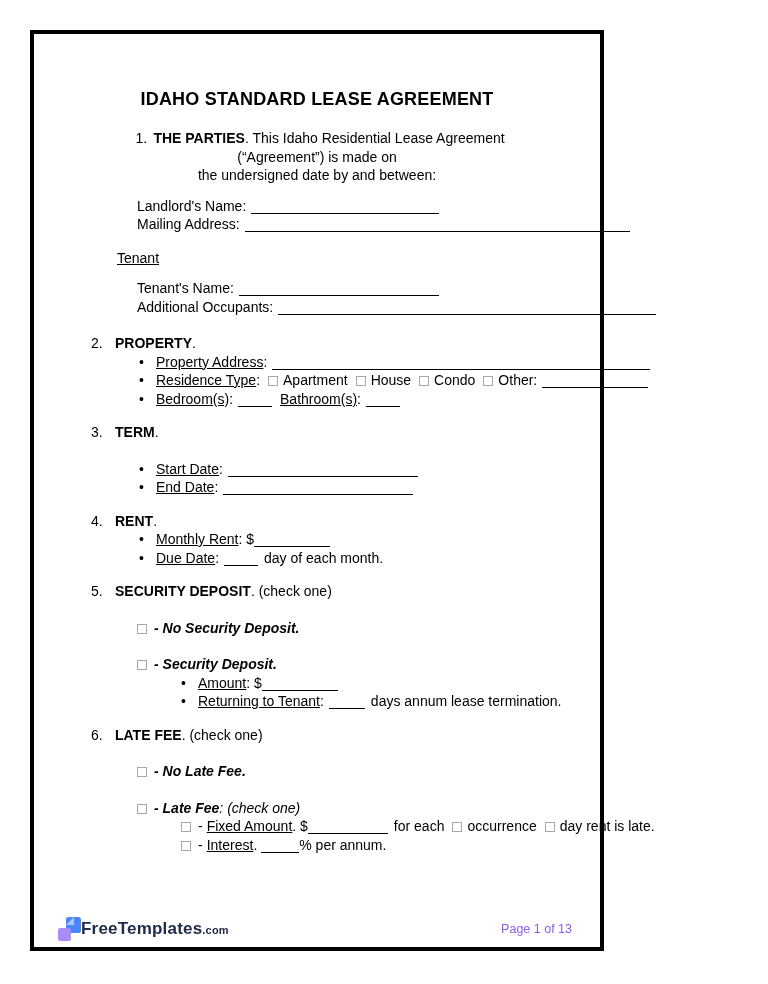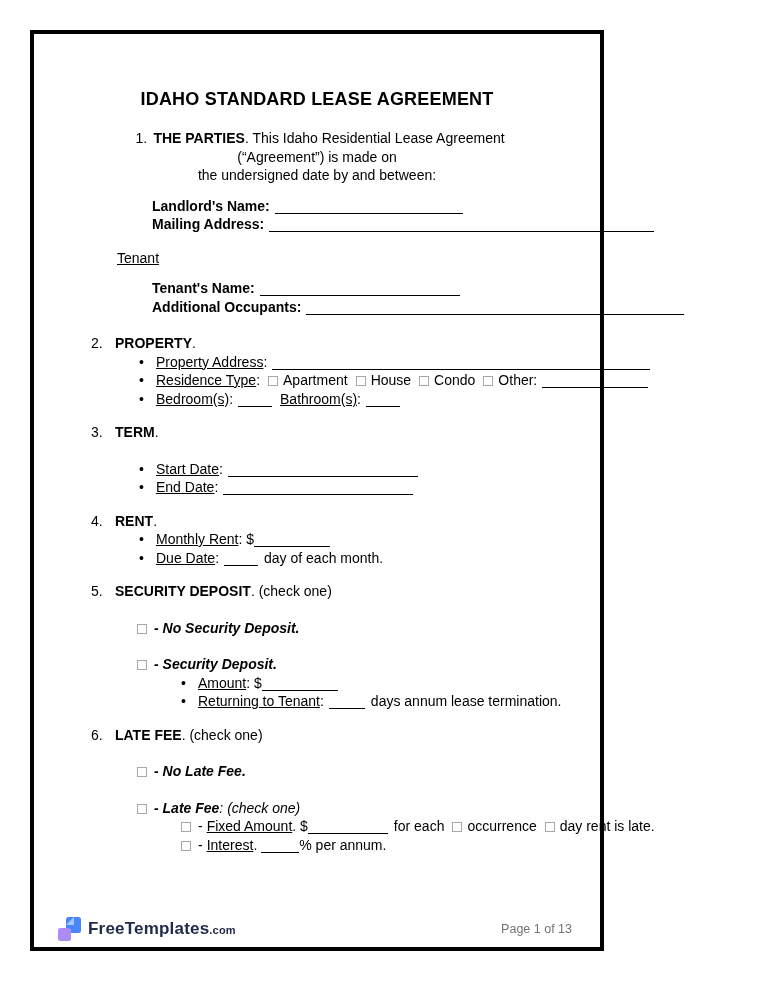--- a/index.html
+++ b/index.html
@@ -16,21 +16,21 @@
   }
   .content { padding:54px 57px 0 57px; line-height:18.5px; }
   .title { font-size:18px; font-weight:bold; text-align:center; margin:0; line-height:22px; letter-spacing:0.2px; }
 
   .intro { margin:19px 0 0 0;text-align:center; }
   .sec-num { display:inline-block; width:24px; }
   .sec-head { margin:15px 0 0 0; }
   .mt18 { margin-top:18px !important; }
 
   .group-head { margin:15px 0 0 26px; text-decoration:underline; }
-  .fields { margin:12px 0 0 61px;font-weight:bold; }
+  .fields { margin:12px 0 0 46px; }
   .field-row, .b-row, .opt-row, .cbrow { white-space:nowrap; }
 
   .bullets { margin:0 0 0 48px; }
   .bullets.sub { margin-left:90px; }
   .subopts { margin:0 0 0 90px; }
   .bullet { display:inline-block; width:17px; }
 
   .ul { text-decoration:underline; }
   .opt-row { margin:18px 0 0 46px;font-style:italic; }
 
@@ -43,29 +43,29 @@
     border:1.5px solid #a8a8a8; background:#ffffff; vertical-align:-1px;
     margin:0 5px 0 8px;
   }
   .opt-row > .cb:first-child, .cbrow > .cb:first-child { margin:0 7px 0 0; }
   .dash { margin-right:4px; }
 
   .footer {
     position:absolute; left:24px; right:28px; bottom:6px;
     display:flex; align-items:center; justify-content:space-between;
   }
-  .brand { display:flex; align-items:center; gap:7px; }
+  .brand { display:flex; align-items:center; }
   .logo-icon { position:relative; width:23px; height:24px; display:inline-block; }
   .li-blue { position:absolute; right:0; top:0; width:15px; height:16px; background:#4a86f7; border-radius:2.5px; }
   .li-fold { position:absolute; left:8px; top:0; width:8px; height:8px; background:#a9c6fb;
              clip-path:polygon(0 100%, 100% 0, 100% 100%); }
   .li-purple { position:absolute; left:0; bottom:0; width:13px; height:13px; background:#ab8bf8; border-radius:2.5px; z-index:2; }
   .brand-text { font-size:17px; font-weight:bold; color:#212b4a; letter-spacing:0.2px; }
   .brand-tld { font-size:11px; font-weight:600; color:#212b4a; }
-  .page-num { font-size:12.5px; color:#737373; }
+  .page-num { font-size:12.5px; color:#8b5cf6; }
 </style>
 </head>
 <body>
 
 <div class="sheet">
   <div class="content">
 
     <h1 class="title">IDAHO STANDARD LEASE AGREEMENT</h1>
 
     <p class="intro"><span class="sec-num">1.</span><b>THE PARTIES</b><span>. This Idaho Residential Lease Agreement (“Agreement”) is made on</span><br><span>the undersigned date by and between:</span></p>

